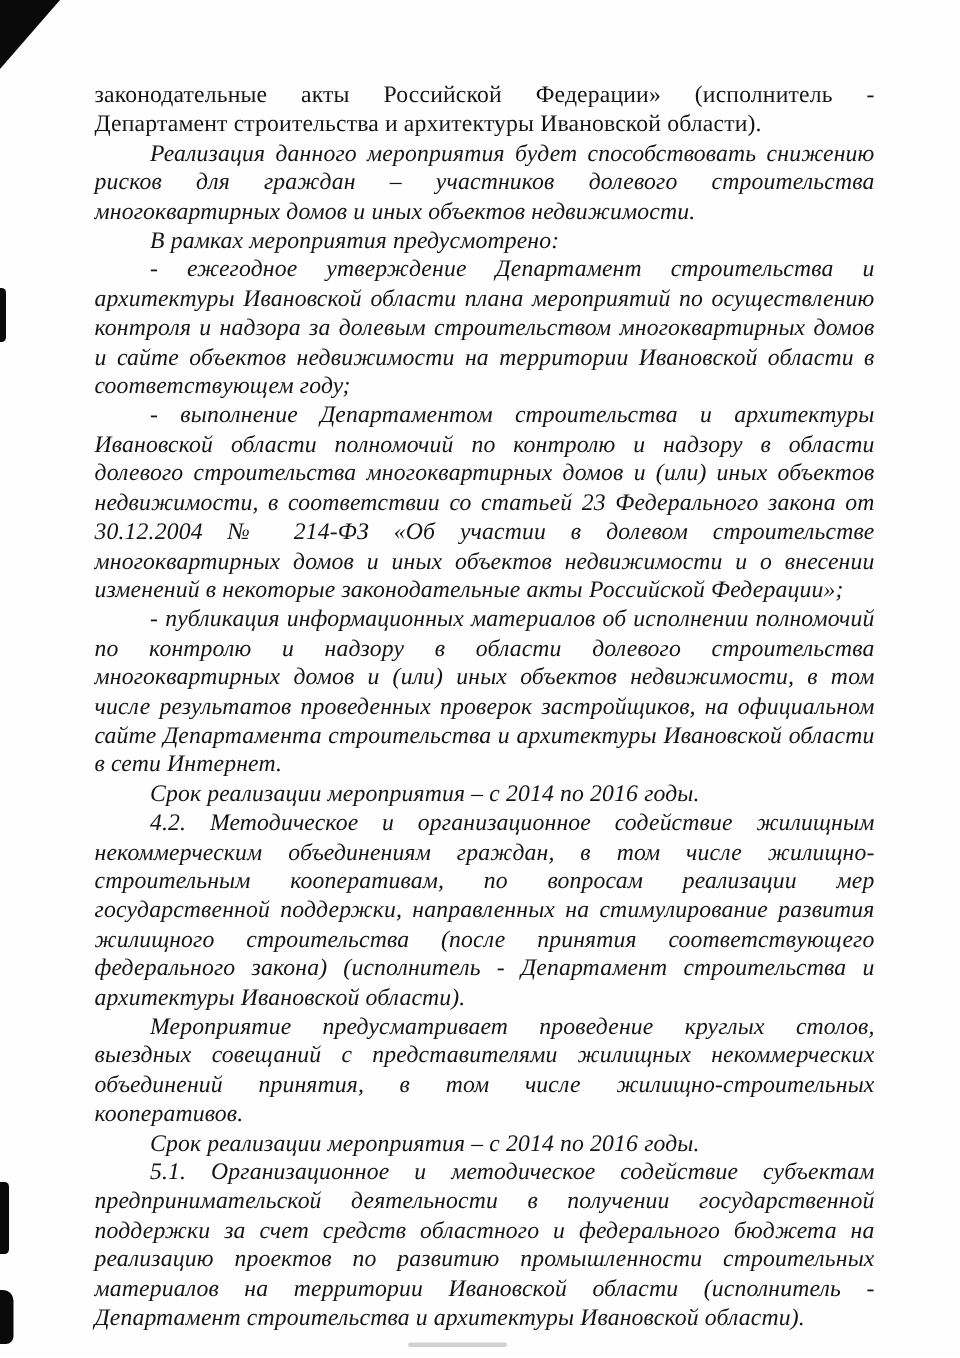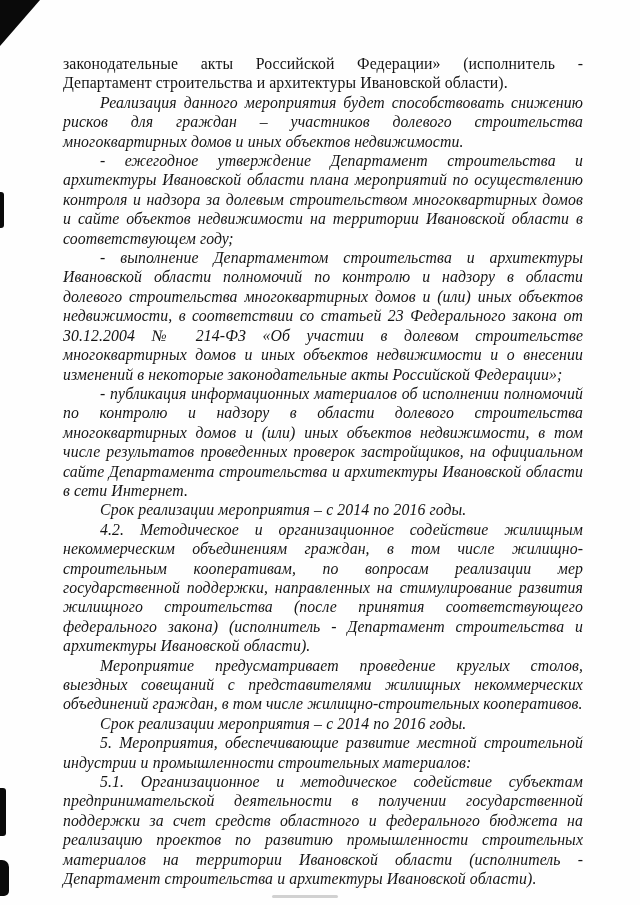--- a/index.html
+++ b/index.html
@@ -85,25 +85,25 @@
 
   <div class="corner-tl"></div>
   <div class="edge-mark m1"></div>
   <div class="edge-mark m2"></div>
   <div class="edge-mark m3"></div>
   <div class="bottom-smudge"></div>
 
   <div class="text-block">
     <p>законодательные акты Российской Федерации» (исполнитель - Департамент строительства и архитектуры Ивановской области).</p>
     <p class="indent">Реализация данного мероприятия будет способствовать снижению рисков для граждан – участников долевого строительства многоквартирных домов и иных объектов недвижимости.</p>
+    <p class="indent">В рамках мероприятия предусмотрено:</p>
     <p class="indent">- ежегодное утверждение Департамент строительства и архитектуры Ивановской области плана мероприятий по осуществлению контроля и надзора за долевым строительством многоквартирных домов и сайте объектов недвижимости на территории Ивановской области в соответствующем году;</p>
     <p class="indent">- выполнение Департаментом строительства и архитектуры Ивановской области полномочий по контролю и надзору в области долевого строительства многоквартирных домов и (или) иных объектов недвижимости, в соответствии со статьей 23 Федерального закона от 30.12.2004 № 214-ФЗ «Об участии в долевом строительстве многоквартирных домов и иных объектов недвижимости и о внесении изменений в некоторые законодательные акты Российской Федерации»;</p>
     <p class="indent">- публикация информационных материалов об исполнении полномочий по контролю и надзору в области долевого строительства многоквартирных домов и (или) иных объектов недвижимости, в том числе результатов проведенных проверок застройщиков, на официальном сайте Департамента строительства и архитектуры Ивановской области в сети Интернет.</p>
     <p class="indent">Срок реализации мероприятия – с 2014 по 2016 годы.</p>
     <p class="indent">4.2. Методическое и организационное содействие жилищным некоммерческим объединениям граждан, в том числе жилищно-строительным кооперативам, по вопросам реализации мер государственной поддержки, направленных на стимулирование развития жилищного строительства (после принятия соответствующего федерального закона) (исполнитель - Департамент строительства и архитектуры Ивановской области).</p>
-    <p class="indent">Мероприятие предусматривает проведение круглых столов, выездных совещаний с представителями жилищных некоммерческих объединений граждан, в том числе жилищно-строительных кооперативов.</p>
+    <p class="indent">Мероприятие предусматривает проведение круглых столов, выездных совещаний с представителями жилищных некоммерческих объединений принятия, в том числе жилищно-строительных кооперативов.</p>
     <p class="indent">Срок реализации мероприятия – с 2014 по 2016 годы.</p>
-    <p class="indent">5. Мероприятия, обеспечивающие развитие местной строительной индустрии и промышленности строительных материалов:</p>
     <p class="indent">5.1. Организационное и методическое содействие субъектам предпринимательской деятельности в получении государственной поддержки за счет средств областного и федерального бюджета на реализацию проектов по развитию промышленности строительных материалов на территории Ивановской области (исполнитель - Департамент строительства и архитектуры Ивановской области).</p>
 
   </div>
 
 </div>
 
 </body></html>

